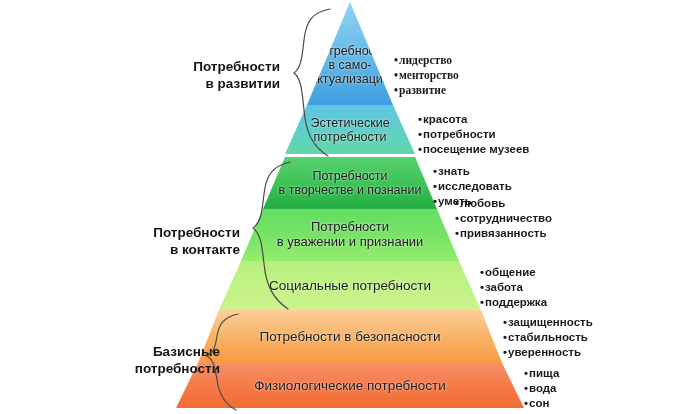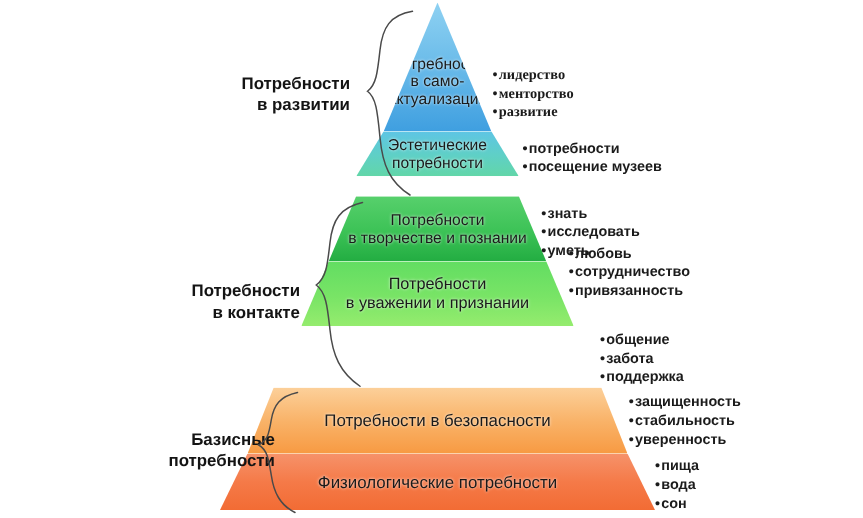--- a/index.html
+++ b/index.html
@@ -67,41 +67,46 @@
   <div id="pyramid">
 
     <div class="band" style="left:307px;top:2px;width:86px;height:103px;font-size:12.5px;
                 clip-path:polygon(50% 0%, 100% 100%, 0% 100%);
                 background:linear-gradient(180deg,#8ed1f2 0%,#6dbdea 45%,#3f9fe0 100%);">
       <span class="band-label" style="margin-top:22px;">Потребности
 в само-
 актуализации</span>
     </div>
 
-    <div class="band" style="left:285px;top:105px;width:130px;height:36px;font-size:12.5px;
+    <div class="band" style="left:285px;top:105px;width:130px;height:49px;font-size:12.5px;
                 clip-path:polygon(16.9% 0%, 83.1% 0%, 100% 100%, 0% 100%);
                 background:linear-gradient(180deg,#5ec5e4 0%,#5fd0c5 55%,#62d6a8 100%);">
       <span class="band-label">Эстетические
 потребности</span>
     </div>
 
     <div class="band" style="left:263px;top:157px;width:174px;height:52px;font-size:12.5px;
                 clip-path:polygon(12.6% 0%, 87.4% 0%, 100% 100%, 0% 100%);
                 background:linear-gradient(180deg,#57d06c 0%,#3cc256 55%,#23ad42 100%);">
       <span class="band-label">Потребности
 в творчестве и познании</span>
     </div>
 
     <div class="band" style="left:241px;top:209px;width:218px;height:52px;font-size:13px;
                 clip-path:polygon(10.1% 0%, 89.9% 0%, 100% 100%, 0% 100%);
                 background:linear-gradient(180deg,#62dd62 0%,#79e466 55%,#95ec6e 100%);">
       <span class="band-label">Потребности
 в уважении и признании</span>
     </div>
 
+    <div class="band" style="left:219px;top:261px;width:262px;height:49px;font-size:13.5px;
+                clip-path:polygon(8.4% 0%, 91.6% 0%, 100% 100%, 0% 100%);
+                background:linear-gradient(180deg,#b4ef7c 0%,#c3f285 55%,#cdf291 100%);">
+      <span class="band-label">Социальные потребности</span>
+    </div>
 
     <div class="band" style="left:198px;top:310px;width:304px;height:53px;font-size:13.5px;
                 clip-path:polygon(6.9% 0%, 93.1% 0%, 100% 100%, 0% 100%);
                 background:linear-gradient(180deg,#fcd09a 0%,#f9b369 50%,#f79a42 100%);">
       <span class="band-label">Потребности в безопасности</span>
     </div>
 
     <div class="band" style="left:176px;top:363px;width:348px;height:45px;font-size:13.5px;
                 clip-path:polygon(6.3% 0%, 93.7% 0%, 100% 100%, 0% 100%);
                 background:linear-gradient(180deg,#f6926a 0%,#f57a48 50%,#f26c34 100%);">
@@ -109,20 +114,21 @@
     </div>
   </div>
 
   <div class="bullets" style="left:394px;top:53px;font-family:Liberation Serif, serif;">
     <span class="bullet-line">лидерство</span>
     <span class="bullet-line">менторство</span>
     <span class="bullet-line">развитие</span>
   </div>
 
   <div class="bullets" style="left:418px;top:112px;">
+    <span class="bullet-line">красота</span>
     <span class="bullet-line">потребности</span>
     <span class="bullet-line">посещение музеев</span>
   </div>
 
   <div class="bullets" style="left:433px;top:164px;">
     <span class="bullet-line">знать</span>
     <span class="bullet-line">исследовать</span>
     <span class="bullet-line">уметь</span>
   </div>
 

